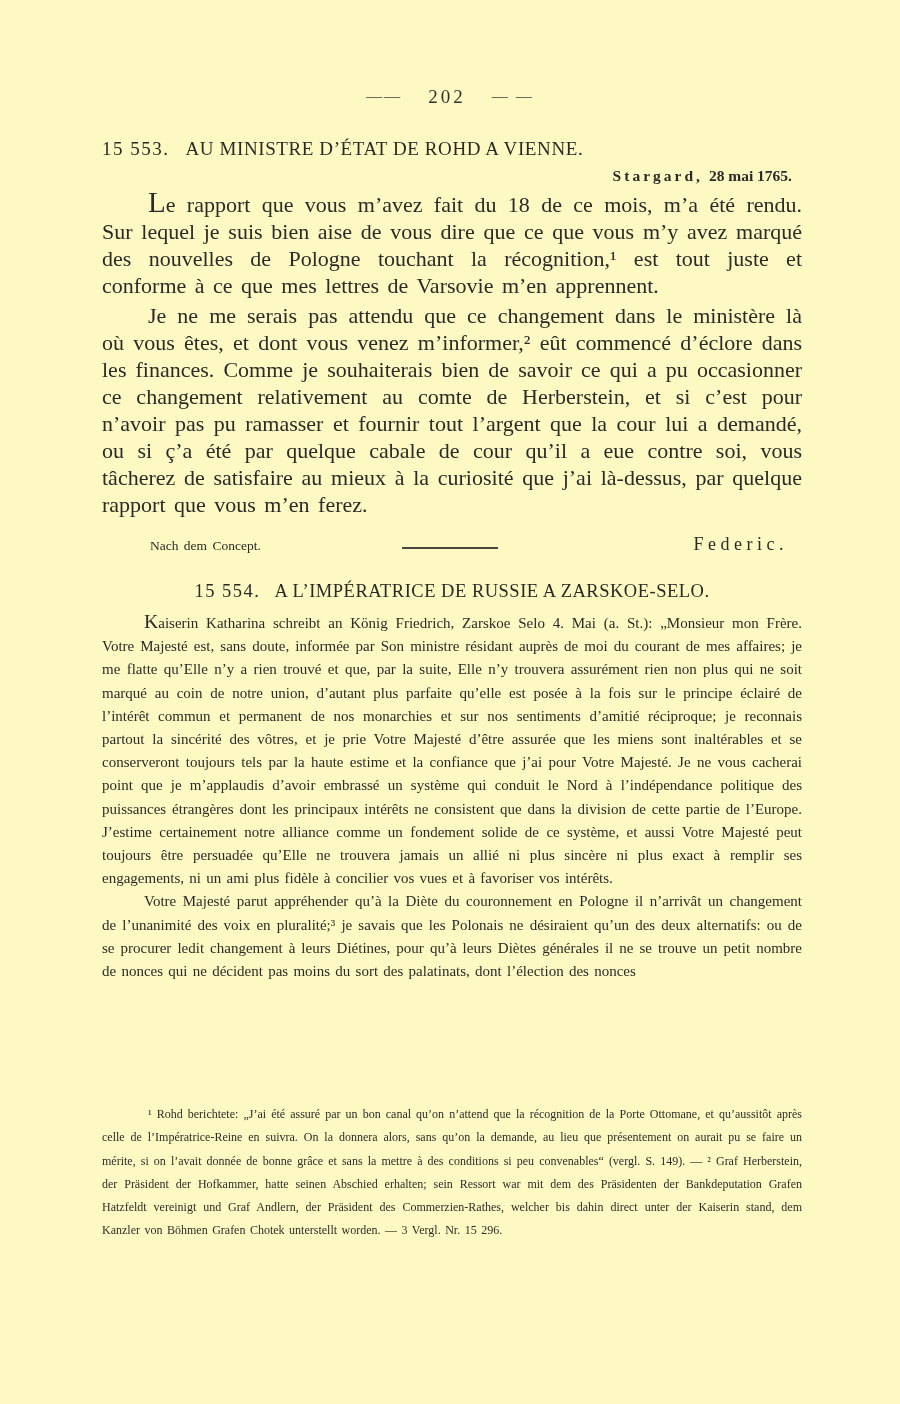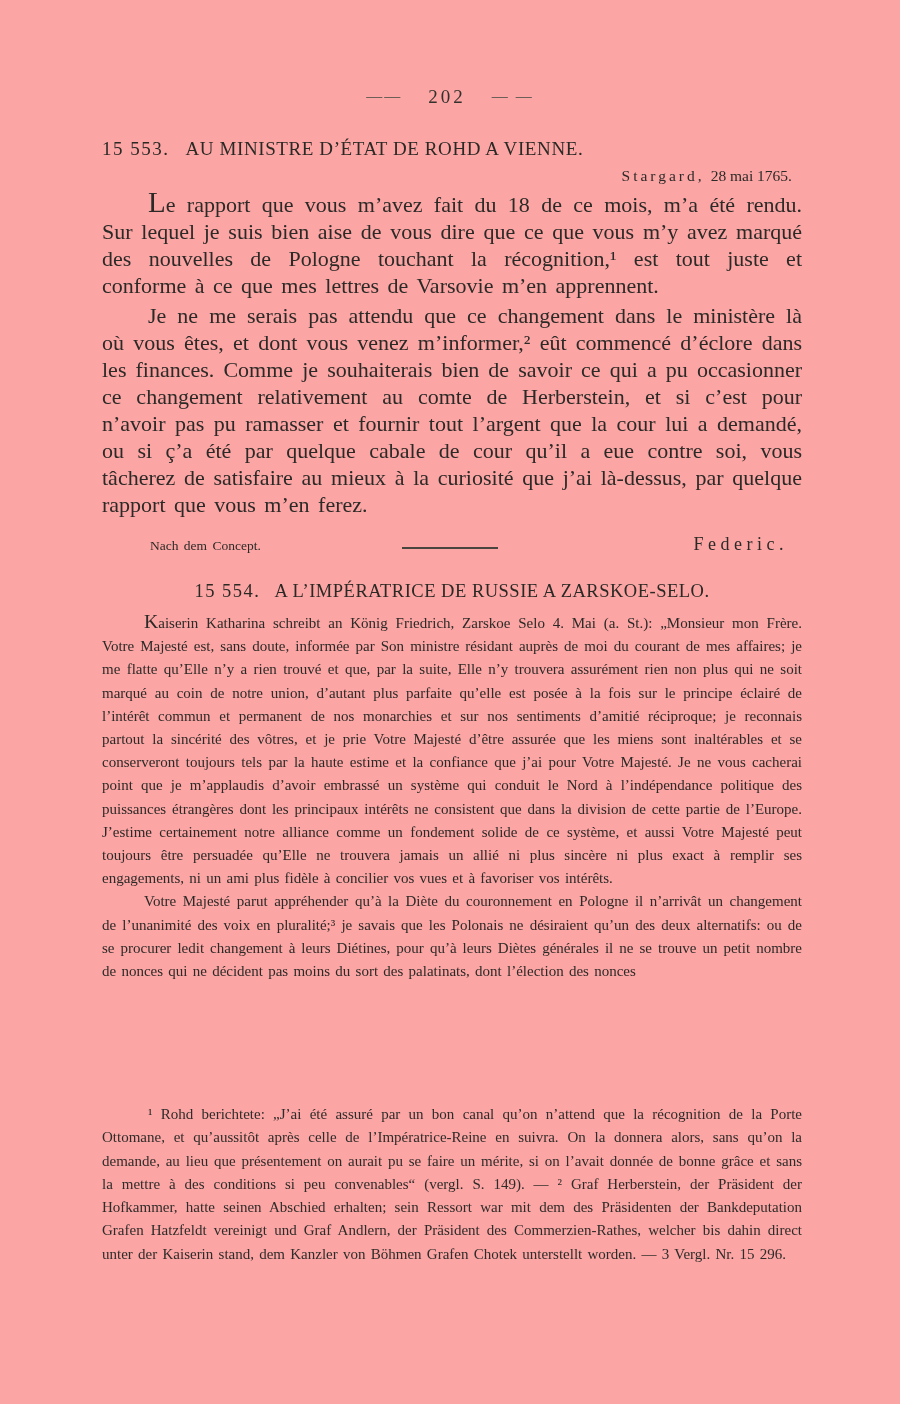--- a/index.html
+++ b/index.html
@@ -4,21 +4,21 @@
 <style>
   html, body {
     margin: 0;
     padding: 0;
     background: #fbfaf6;
   }
   .page {
     position: relative;
     width: 900px;
     height: 1404px;
-    background: #fca5a5;
+    background: #fef9c3;
     font-family: "Liberation Serif", "DejaVu Serif", serif;
     color: #2c2a26;
     overflow: hidden;
   }
 
   
   .pagehead {
     position: absolute;
     top: 86px;
     left: 0;
@@ -60,20 +60,21 @@
     margin-right: 16px;
   }
   .heading .title {
     letter-spacing: 0.6px;
   }
   .dateline {
     text-align: right;
     font-size: 15.5px;
     margin-top: 7px;
     padding-right: 10px;
+    font-weight: bold;
   }
   .dateline .place {
     letter-spacing: 3px;
   }
   .dateline .date {
     margin-left: 6px;
   }
   .body1 {
     margin: 3px 0 0 0;
     font-size: 22px;
@@ -148,21 +149,21 @@
 
   
   .footnotes {
     position: absolute;
     top: 1103px;
     left: 102px;
     width: 700px;
   }
   .fn {
     margin: 0;
-    font-size: 15px;
+    font-size: 12px;
     line-height: 23.3px;
     text-align: justify;
     text-indent: 46px;
     word-spacing: 1.5px;
     color: #2e2c28;
   }
 </style>
 </head>
 <body>
 

